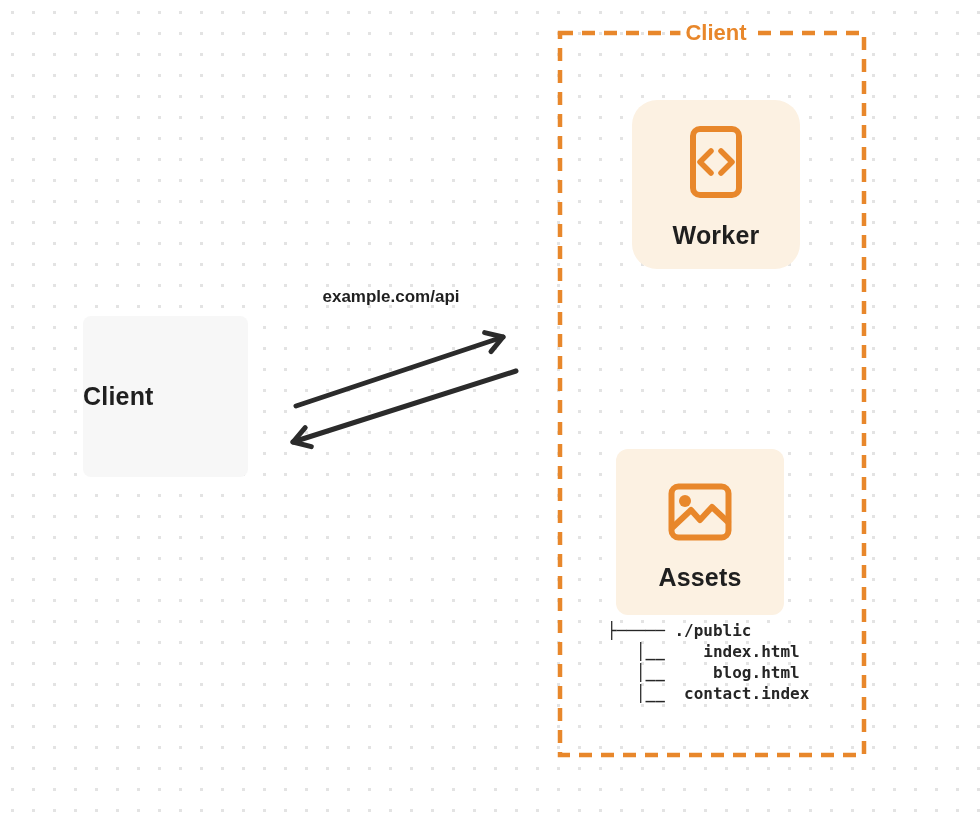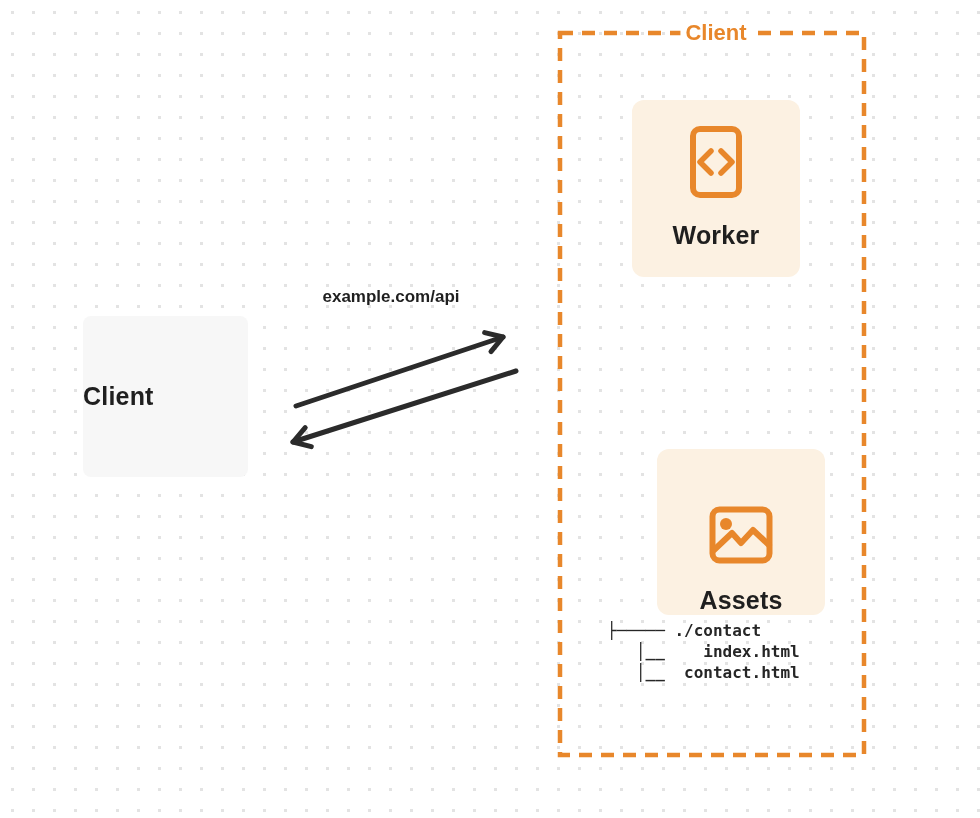--- a/index.html
+++ b/index.html
@@ -82,24 +82,24 @@
   .node {
     position: absolute;
     width: 168px;
     background: var(--box-fill, #fcf1e2);
     border-radius: 12px;
     display: flex;
     flex-direction: column;
     align-items: center;
   }
   .node.worker { left: 632px; top: 100px; height: 165px; padding-top: 25px; box-sizing: content-box; }
-  .node.worker { height: 140px; padding-bottom: 12px; min-height: 0; }
+  .node.worker { height: 140px; padding-bottom: 4px; min-height: 0; border-radius: 25px; }
   .node.worker { height: 165px; padding-top: 0; justify-content: flex-start; }
   .node.worker .icon { margin-top: 25px; }
-  .node.assets { left: 657px; top: 449px; height: 166px; justify-content: flex-end; }
+  .node.assets { left: 616px; top: 449px; height: 166px; justify-content: flex-start; }
   .node.assets .icon { margin-top: 34px; }
   .node .node-label { margin-top: 22px; }
   .icon { display: block; }
   .icon .stroke {
     stroke: var(--accent, #e8872b);
     fill: none;
     stroke-linecap: round;
     stroke-linejoin: round;
   }
   .icon .fill { fill: var(--accent, #e8872b); }
@@ -150,18 +150,19 @@
   <div class="node assets">
     <svg class="icon" width="64" height="58" viewBox="0 0 64 58">
       <rect class="stroke" x="3.5" y="3.5" width="57" height="51" rx="7" stroke-width="6"></rect>
       <circle class="fill" cx="17" cy="18" r="6"></circle>
       <path class="stroke" d="M5,44 L23,27 L32,37 L44,24 L60,39" stroke-width="6"></path>
     </svg>
     <div class="node-label">Assets</div>
   </div>
 
   <div class="tree">
-    <div class="tree-line">├───── ./contact</div>
+    <div class="tree-line">├───── ./public</div>
     <div class="tree-line">   │__    index.html</div>
-    <div class="tree-line">   │__  contact.html</div>
+    <div class="tree-line">   │__     blog.html</div>
+    <div class="tree-line">   │__  contact.index</div>
   </div>
 
 </div>
 
 </body></html>

